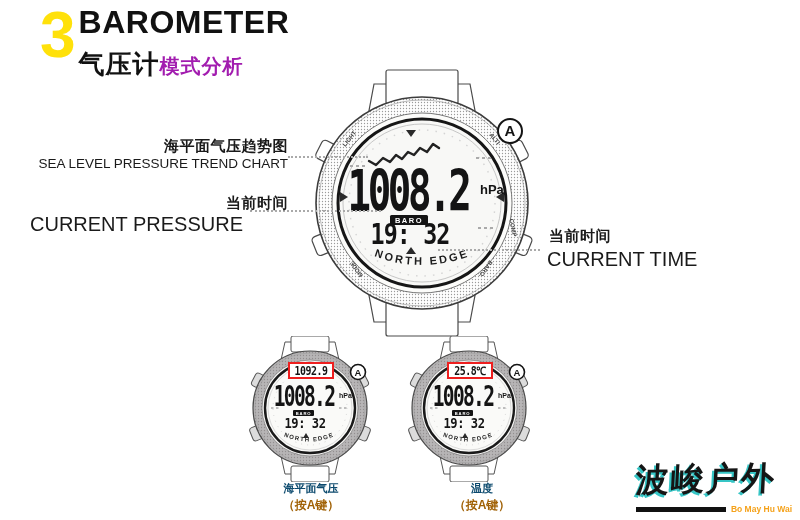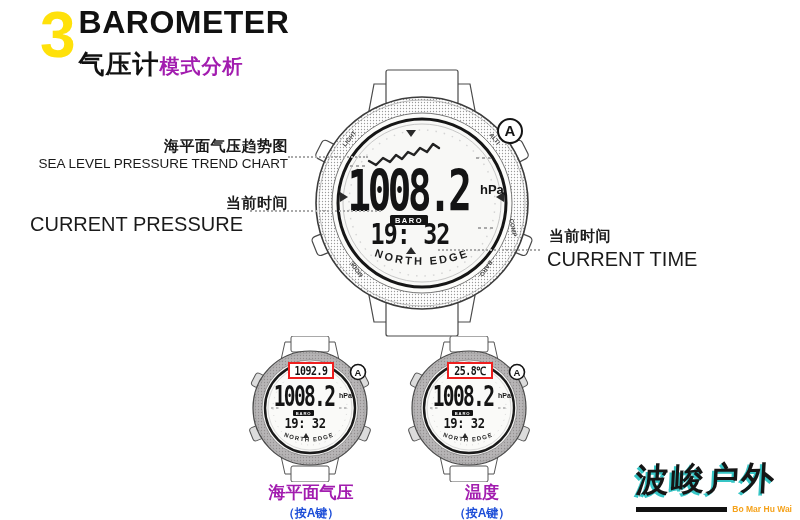--- a/index.html
+++ b/index.html
@@ -20,22 +20,22 @@
   
   .lbl-zh{font-size:15px;font-weight:700;letter-spacing:0.5px;color:#1a1a1a;white-space:nowrap;z-index:4;}
   .lbl-en{font-size:20px;color:#1a1a1a;white-space:nowrap;z-index:4;}
   .lbl-en.small{font-size:13.5px;}
   .ralign{text-align:right;}
   
   .dotline{position:absolute;border-top:2.5px dotted var(--line);z-index:3;}
   svg{position:absolute;z-index:1;}
   
   .caption{position:absolute;width:132px;text-align:center;z-index:4;}
-  .caption .c1{font-size:17px;font-weight:600;color:#a21caf;}
-  .caption .c2{font-size:12px;font-weight:600;color:#1d4ed8;margin-top:1px;}
+  .caption .c1{font-size:11px;font-weight:600;color:#0c4a6e;}
+  .caption .c2{font-size:12px;font-weight:600;color:#a16207;margin-top:1px;}
   
   .logo{position:absolute;right:8px;bottom:6px;width:156px;z-index:4;}
   .logo-zh{font-size:33px;font-weight:900;letter-spacing:2px;color:#151515;
     text-shadow:-2px 2px 0 var(--teal);transform:skewX(-4deg) rotate(-1deg);white-space:nowrap;}
   .logo-row{display:flex;align-items:center;margin-top:2px;}
   .logo-bar{flex:1;height:5px;background:#111;}
   .logo-en{font-size:8.5px;font-weight:700;color:var(--orange);margin-left:5px;white-space:nowrap;}
 </style>
 </head>
 <body>
@@ -248,15 +248,15 @@
 </div>
 <div class="caption" style="left:416px;top:481px;">
   <div class="c1">温度</div>
   <div class="c2">（按A键）</div>
 </div>
 
 <div class="logo">
   <div class="logo-zh">波峻户外</div>
   <div class="logo-row">
     <div class="logo-bar"></div>
-    <span class="logo-en">Bo Mar Hu Wai</span>
+    <span class="logo-en">Bo May Hu Wai</span>
   </div>
 </div>
 
 </body></html>

